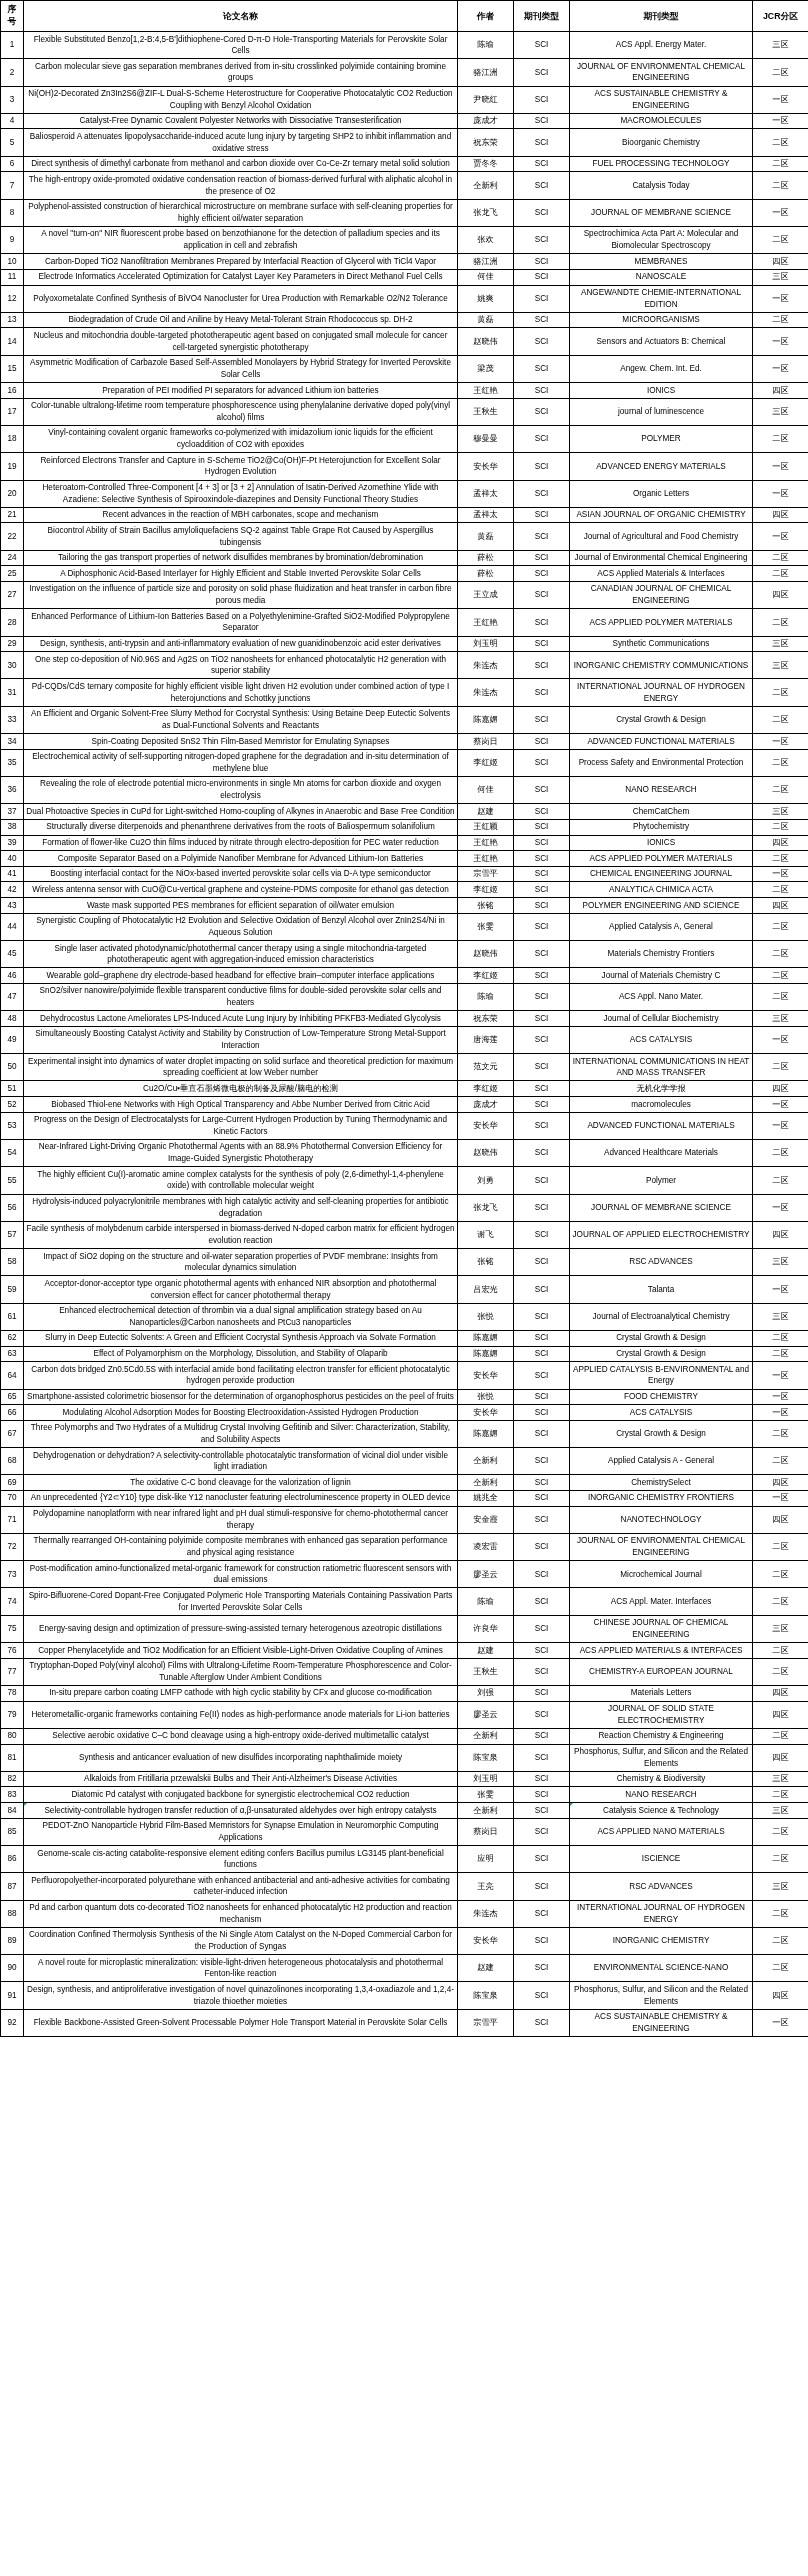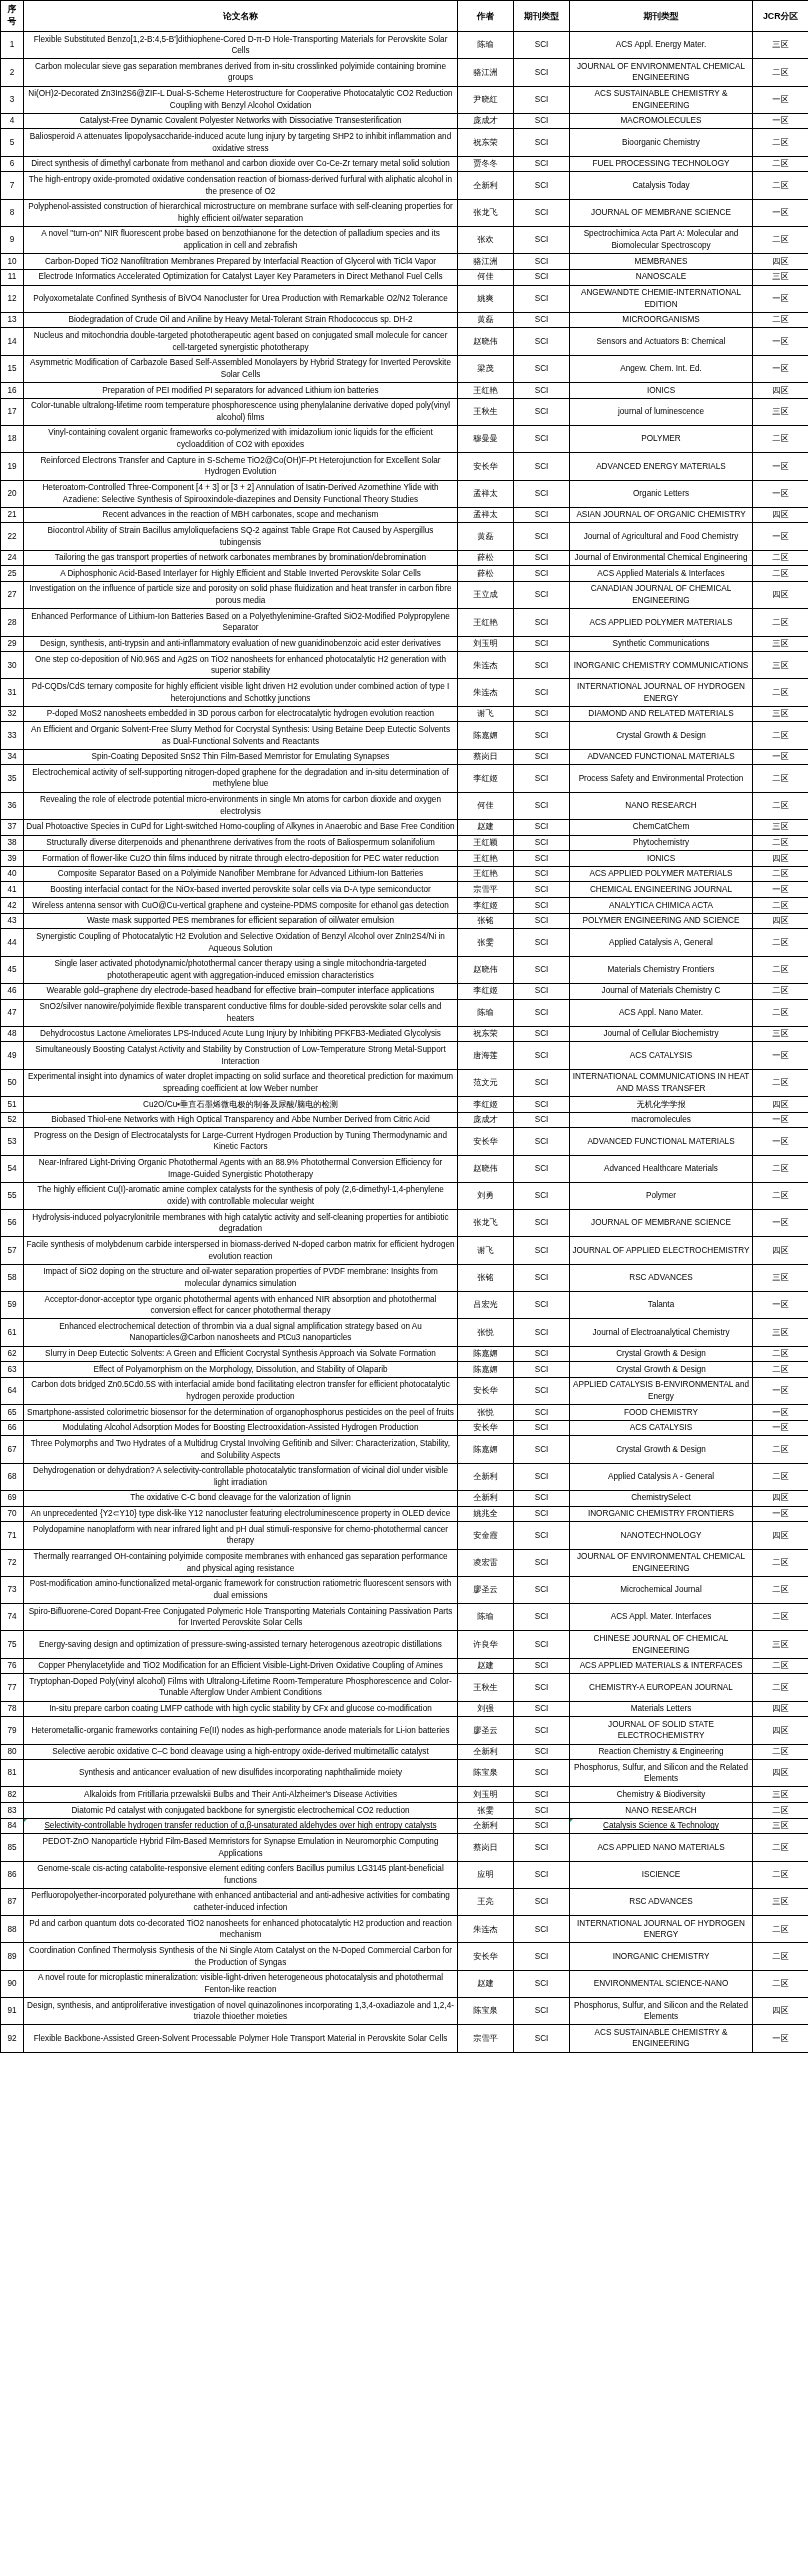--- a/index.html
+++ b/index.html
@@ -12,21 +12,21 @@
     border-bottom:1.3px solid #000;
     text-align:center;
     vertical-align:middle;
     padding:1.5px 2.1px;
     font-size:8.2px;
     line-height:1.42;
     word-wrap:break-word;
   }
   table.papers th { font-size:8.8px; font-weight:bold; height:27px; }
   .vstack { display:inline-block; width:1.15em; word-break:break-all; line-height:1.35; }
-  td.rel { position:relative;text-decoration:underline; }
+  td.rel { position:relative; }
   .corner {
     position:absolute; top:0; left:0; width:0; height:0;
     border-top:3.6px solid #00b050; border-right:3.6px solid transparent;
   }
 </style>
 </head>
 <body>
 
 <table class="papers">
   <colgroup>
@@ -219,21 +219,21 @@
       <tr>
         <td>22</td>
         <td>Biocontrol Ability of Strain Bacillus amyloliquefaciens SQ-2 against Table Grape Rot Caused by Aspergillus tubingensis</td>
         <td>黄磊</td>
         <td>SCI</td>
         <td>Journal of Agricultural and Food Chemistry</td>
         <td>一区</td>
       </tr>
       <tr>
         <td>24</td>
-        <td>Tailoring the gas transport properties of network carbonates membranes by bromination/debromination</td>
+        <td>Tailoring the gas transport properties of network disulfides membranes by bromination/debromination</td>
         <td>薛松</td>
         <td>SCI</td>
         <td>Journal of Environmental Chemical Engineering</td>
         <td>二区</td>
       </tr>
       <tr>
         <td>25</td>
         <td>A Diphosphonic Acid-Based Interlayer for Highly Efficient and Stable Inverted Perovskite Solar Cells</td>
         <td>薛松</td>
         <td>SCI</td>
@@ -272,28 +272,20 @@
         <td>INORGANIC CHEMISTRY COMMUNICATIONS</td>
         <td>三区</td>
       </tr>
       <tr>
         <td>31</td>
         <td>Pd-CQDs/CdS ternary composite for highly efficient visible light driven H2 evolution under combined action of type I heterojunctions and Schottky junctions</td>
         <td>朱连杰</td>
         <td>SCI</td>
         <td>INTERNATIONAL JOURNAL OF HYDROGEN ENERGY</td>
         <td>二区</td>
-      </tr>
-      <tr>
-        <td>32</td>
-        <td>P-doped MoS2 nanosheets embedded in 3D porous carbon for electrocatalytic hydrogen evolution reaction</td>
-        <td>谢飞</td>
-        <td>SCI</td>
-        <td>DIAMOND AND RELATED MATERIALS</td>
-        <td>三区</td>
       </tr>
       <tr>
         <td>33</td>
         <td>An Efficient and Organic Solvent-Free Slurry Method for Cocrystal Synthesis: Using Betaine Deep Eutectic Solvents as Dual-Functional Solvents and Reactants</td>
         <td>陈嘉媚</td>
         <td>SCI</td>
         <td>Crystal Growth &amp; Design</td>
         <td>二区</td>
       </tr>
       <tr>

